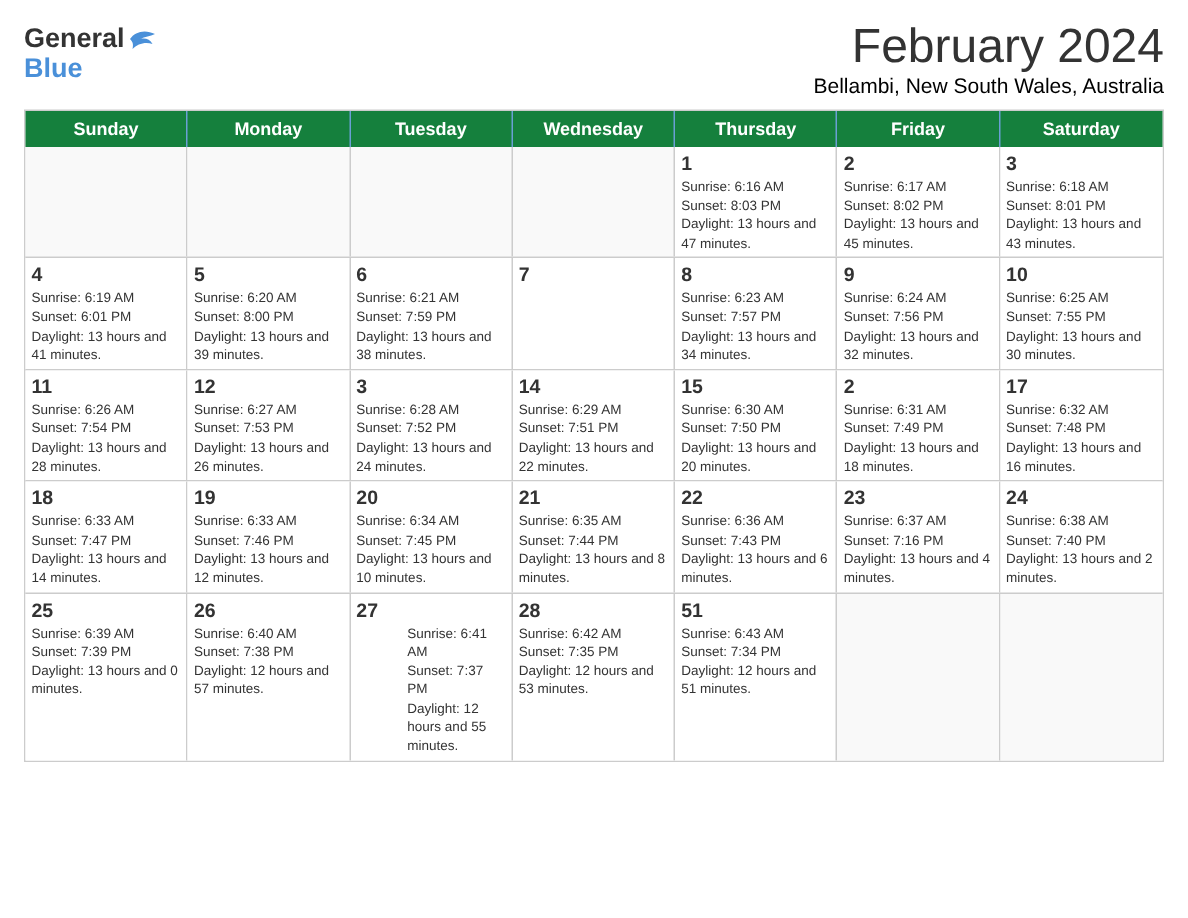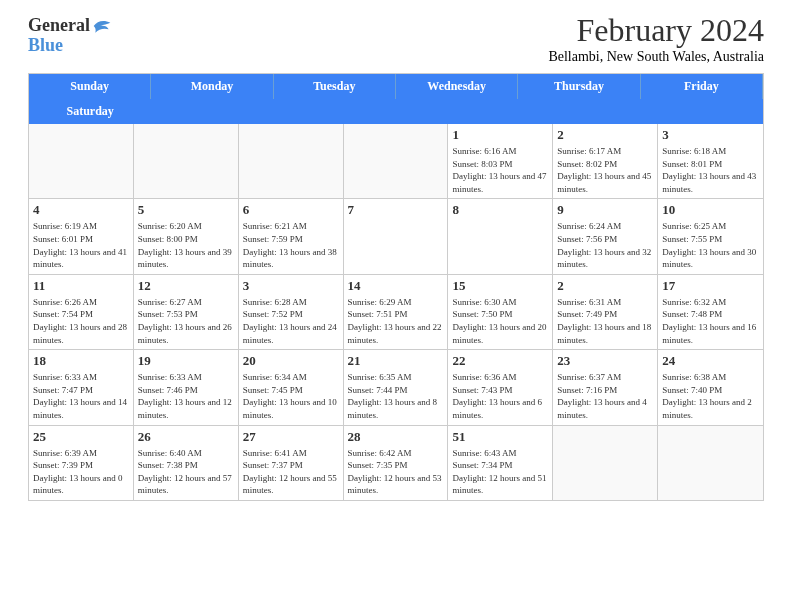--- a/index.html
+++ b/index.html
@@ -6,24 +6,23 @@
     body {
       font-family: Arial, sans-serif;
       background: #fff;
       width: 792px;
       height: 612px;
       overflow: hidden;
     }
     .page {
       width: 792px;
       height: 472px;
-      padding: 12px 28px;
+      padding: 12px 16px;
       display: flex;
       flex-direction: column;
-      font-family: Liberation Serif, serif;
     }
     .header {
       display: flex;
       justify-content: space-between;
       align-items: flex-start;
       margin-bottom: 8px;
     }
     .logo {
       display: flex;
       align-items: center;
@@ -53,22 +52,22 @@
       color: #000000;
     }
     .calendar {
       flex: 1;
       display: flex;
       flex-direction: column;
       border: 1px solid #ccc;
     }
     .cal-header-row {
       display: grid;
-      grid-template-columns: repeat(6, 1fr);
-      background: #3b82f6;
+      grid-template-columns: repeat(7, 1fr);
+      background: #15803d;
     }
     .cal-header-cell {
       color: #fff;
       font-size: 12px;
       font-weight: bold;
       padding: 5px 4px;
       text-align: center;
       border-right: 1px solid #6a9fd4;
     }
     .cal-header-cell:last-child { border-right: none; }
@@ -181,20 +180,23 @@
             <div class="day-num">6</div>
             <div class="day-info" style="white-space: pre-line;">Sunrise: 6:21 AM
 Sunset: 7:59 PM
 Daylight: 13 hours and 38 minutes.</div>
           </div>
           <div class="cal-cell">
             <div class="day-num">7</div>
           </div>
           <div class="cal-cell">
             <div class="day-num">8</div>
+            <div class="day-info" style="white-space: pre-line;">Sunrise: 6:23 AM
+Sunset: 7:57 PM
+Daylight: 13 hours and 34 minutes.</div>
           </div>
           <div class="cal-cell">
             <div class="day-num">9</div>
             <div class="day-info" style="white-space: pre-line;">Sunrise: 6:24 AM
 Sunset: 7:56 PM
 Daylight: 13 hours and 32 minutes.</div>
           </div>
           <div class="cal-cell">
             <div class="day-num">10</div>
             <div class="day-info" style="white-space: pre-line;">Sunrise: 6:25 AM
@@ -298,21 +300,21 @@
 Daylight: 13 hours and 0 minutes.</div>
           </div>
           <div class="cal-cell">
             <div class="day-num">26</div>
             <div class="day-info" style="white-space: pre-line;">Sunrise: 6:40 AM
 Sunset: 7:38 PM
 Daylight: 12 hours and 57 minutes.</div>
           </div>
           <div class="cal-cell">
             <div class="day-num">27</div>
-            <div class="day-info" style="white-space: pre-line;">Sunrise: 6:41 AM
+            <div class="day-info" style="white-space: pre-line; margin-left: 34px;">Sunrise: 6:41 AM
 Sunset: 7:37 PM
 Daylight: 12 hours and 55 minutes.</div>
           </div>
           <div class="cal-cell">
             <div class="day-num">28</div>
             <div class="day-info" style="white-space: pre-line;">Sunrise: 6:42 AM
 Sunset: 7:35 PM
 Daylight: 12 hours and 53 minutes.</div>
           </div>
           <div class="cal-cell">

